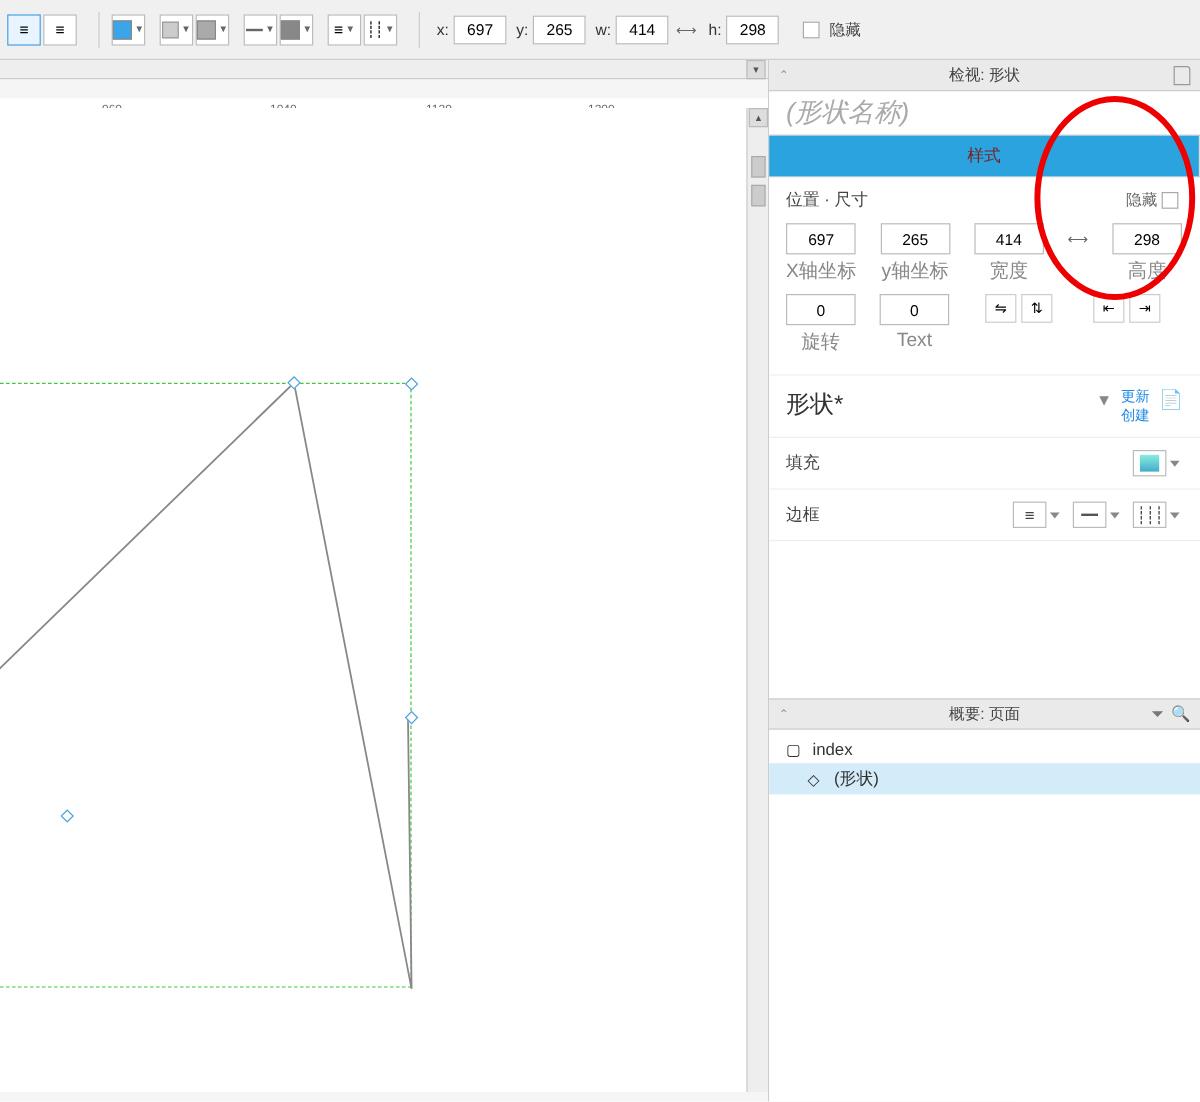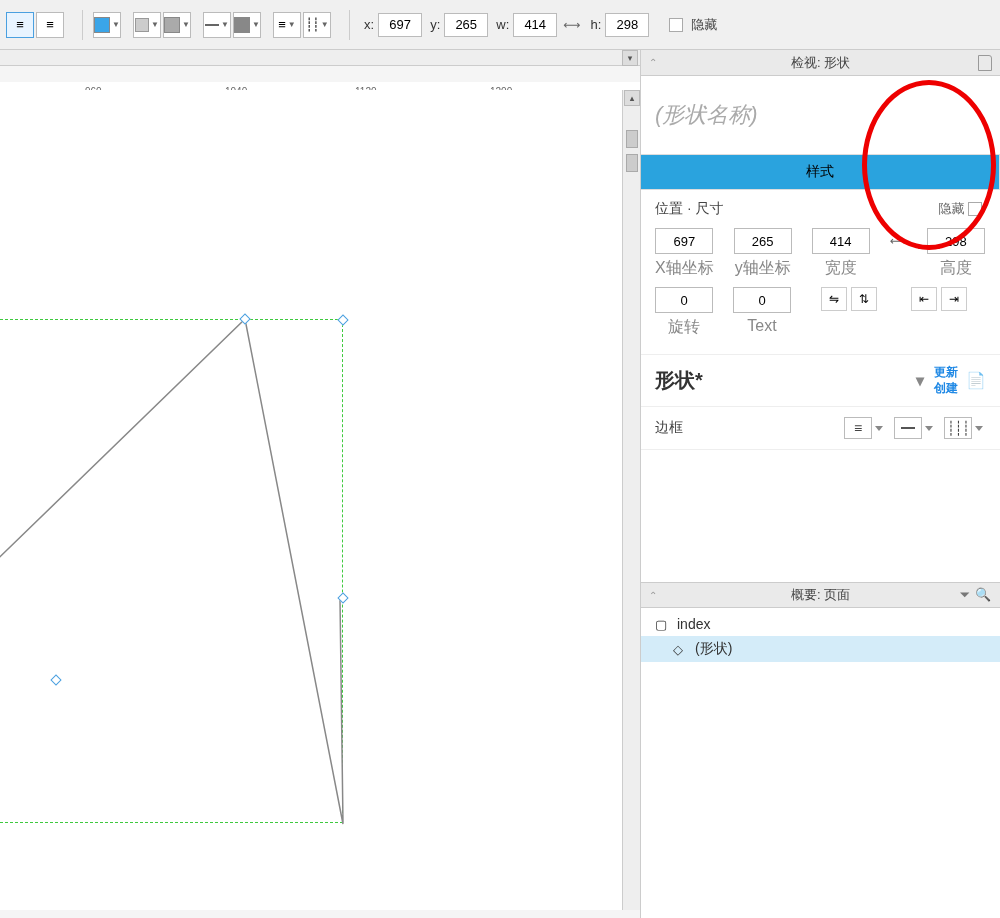--- a/index.html
+++ b/index.html
@@ -27,38 +27,38 @@
 .selection-box { position: absolute; border: 1.5px dashed #3ec93e; }
 .shape-path { stroke: #888; stroke-width: 1.5; fill: none; }
 .anchor { position: absolute; width: 8px; height: 8px; background: #fff; border: 1px solid #4aa0e0; transform: translate(-50%, -50%) rotate(45deg); }
 
 
 .right-panel { position: absolute; right: 0; top: 50px; width: 360px; height: 868px; background: #fafafa; border-left: 1px solid #ccc; display: flex; flex-direction: column; }
 .panel-header { height: 26px; background: #eaeaea; border-bottom: 1px solid #ccc; display: flex; align-items: center; justify-content: center; font-size: 13px; color: #444; position: relative; }
 .panel-header .collapse-icon { position: absolute; left: 8px; font-size: 10px; color: #999; }
 .panel-header .page-icon { position: absolute; right: 8px; width: 14px; height: 16px; border: 1px solid #999; border-radius: 0 3px 0 0; }
 
-.shape-name { padding: 24px 14px; font-size: 22px; color: #aaa; font-style: italic; background: #fff; }
+.shape-name { padding: 3px 14px; font-size: 22px; color: #aaa; font-style: italic; background: #fff; }
 
 .tabs { display: flex; height: 36px; border-top: 1px solid #ddd; border-bottom: 1px solid #ddd; }
 .tab { flex: 1; display: flex; align-items: center; justify-content: center; font-size: 14px; color: #666; background: #eee; border-right: 1px solid #ddd; cursor: pointer; }
-.tab.active { background: #2aa3de; color: #000000; }
+.tab.active { background: #2aa3de; color: #7f1d1d; }
 
 .panel-body { flex: 1; background: #fff; overflow-y: auto; }
 .section { padding: 10px 14px; border-bottom: 1px solid #eee; }
 .section-title { font-size: 14px; color: #444; margin-bottom: 10px; display: flex; justify-content: space-between; align-items: center; }
 .hide-row { display: flex; align-items: center; font-size: 13px; color: #666; }
 
 .input-row { display: flex; gap: 20px; margin-bottom: 6px; }
 .input-col { display: flex; flex-direction: column; align-items: center; }
 .small-input { width: 58px; height: 26px; border: 1px solid #bbb; text-align: center; font-size: 13px; }
 .input-label { font-size: 16px; color: #888; margin-top: 4px; }
 .icon-btn { width: 26px; height: 24px; border: 1px solid #ccc; background: #fff; display: flex; align-items: center; justify-content: center; font-size: 12px; }
 
-.shape-header { display: flex; align-items: center; justify-content: space-between; padding: 10px 14px; border-bottom: 1px solid #eee; font-weight: bold; }
+.shape-header { display: flex; align-items: flex-start; justify-content: space-between; padding: 10px 14px; border-bottom: 1px solid #eee; }
 .shape-header .title { font-size: 20px; color: #333; }
 .shape-header .links { font-size: 12px; color: #1e88e5; text-align: right; line-height: 1.3; }
 
 .style-row { display: flex; align-items: center; justify-content: space-between; padding: 10px 14px; border-bottom: 1px solid #eee; font-size: 14px; color: #444; }
 .style-controls { display: flex; gap: 8px; }
 .style-swatch { width: 28px; height: 22px; border: 1px solid #bbb; display: flex; align-items: center; justify-content: center; position: relative; }
 .style-swatch::after { content: ''; position: absolute; right: -12px; top: 8px; border-left: 4px solid transparent; border-right: 4px solid transparent; border-top: 5px solid #888; }
 .style-swatch-wrap { display: flex; align-items: center; margin-right: 14px; }
 
 
@@ -220,20 +220,30 @@
       <span class="title">形状*</span>
       <span style="color:#888;margin-left:auto;margin-right:10px">▾</span>
       <span class="links">
         <div>更新</div>
         <div>创建</div>
       </span>
       <span style="margin-left:8px;color:#888">📄</span>
     </div>
 
     <div class="style-row">
+      <span>填充</span>
+      <div class="style-controls">
+        <div class="style-swatch-wrap">
+            <div class="style-swatch">
+              <span style="width:16px;height:14px;background:linear-gradient(#8ed,#4ac)"></span>
+            </div>
+          </div>
+      </div>
+    </div>
+    <div class="style-row">
       <span>边框</span>
       <div class="style-controls">
         <div class="style-swatch-wrap">
             <div class="style-swatch">≡</div>
           </div>
         <div class="style-swatch-wrap">
             <div class="style-swatch">
               <span style="width:14px;height:2px;background:#555"></span>
             </div>
           </div>

